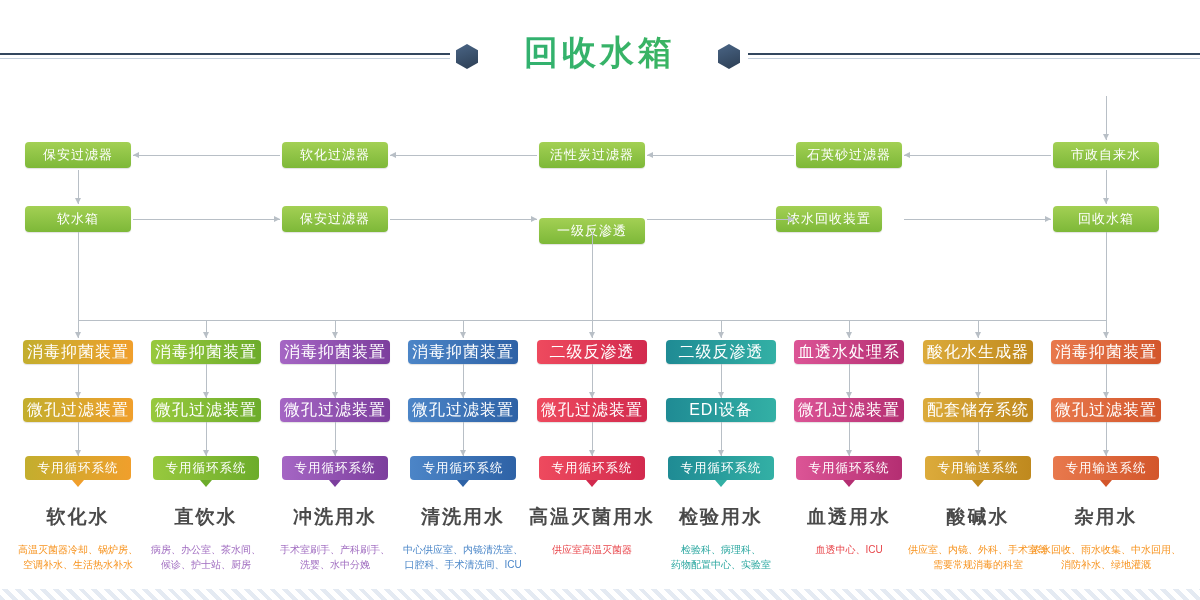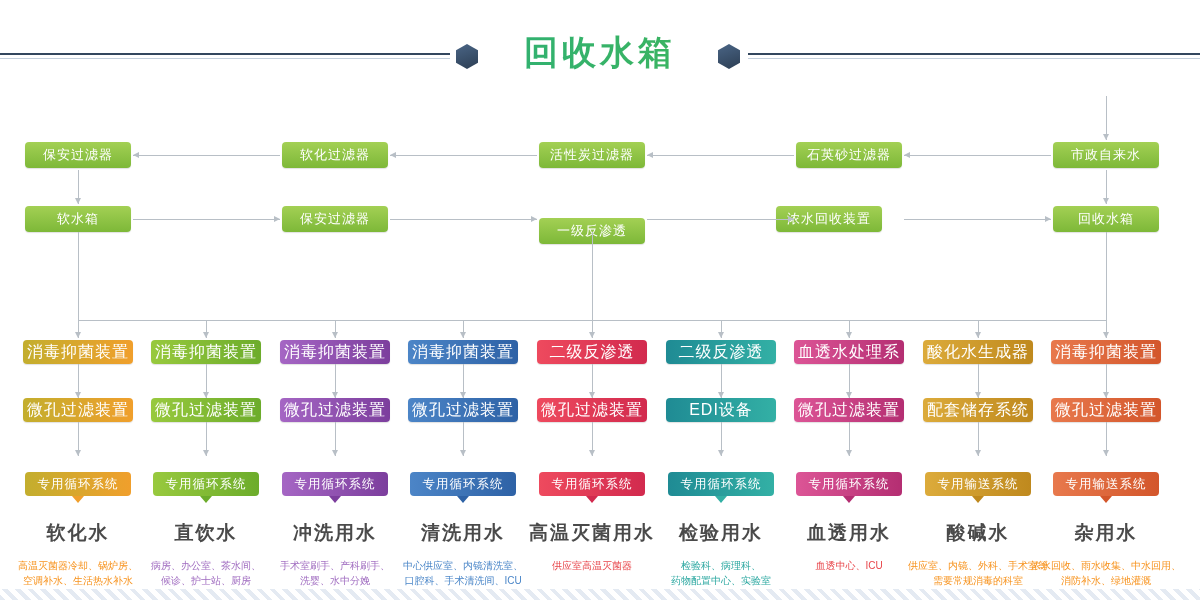--- a/index.html
+++ b/index.html
@@ -45,21 +45,21 @@
   
   .column{position:absolute;top:340px;width:128px;text-align:center;}
   .cbox{margin:0 auto;width:110px;height:24px;line-height:24px;border-radius:4px;
     color:#fff;font-size:16px;letter-spacing:1px;
     background:linear-gradient(90deg,var(--cfrom,#999),var(--cto,#666));
     box-shadow:0 1px 1px rgba(0,0,0,.12);}
   .carrow{width:0;height:34px;margin:0 auto;border-left:1px solid var(--arrow,#b8bfc6);position:relative;}
   .carrow::after{content:"";position:absolute;bottom:0;left:-4px;width:0;height:0;
     border-left:3.5px solid transparent;border-right:3.5px solid transparent;
     border-top:6px solid var(--arrow,#b8bfc6);}
-  .tag{position:relative;margin:16px auto;width:106px;height:24px;line-height:24px;border-radius:4px;
+  .tag{position:relative;margin:0 auto;width:106px;height:24px;line-height:24px;border-radius:4px;
     color:#fff;font-size:12.5px;letter-spacing:1px;
     background:linear-gradient(90deg,var(--cfrom,#999),var(--cto,#666));}
   .tag::after{content:"";position:absolute;left:50%;margin-left:-6px;bottom:-7px;width:0;height:0;
     border-left:6px solid transparent;border-right:6px solid transparent;
     border-top:7px solid var(--cto,#666);}
   .ctitle{margin-top:24px;font-size:19px;font-weight:bold;color:#4a4a4a;letter-spacing:2px;text-align:center;}
   .cdesc{margin:12px 0 8px -11px;width:150px;font-size:10px;line-height:15px;color:var(--cdesc,#888);}
   .cdesc div{white-space:nowrap;}
 
   

